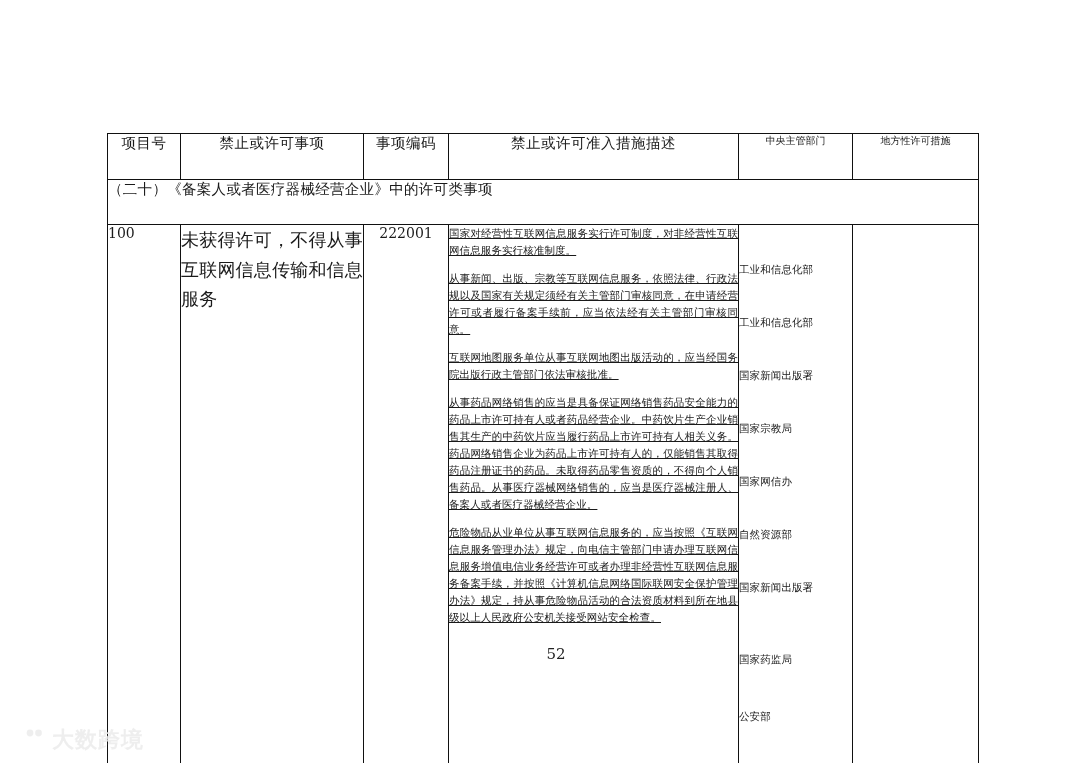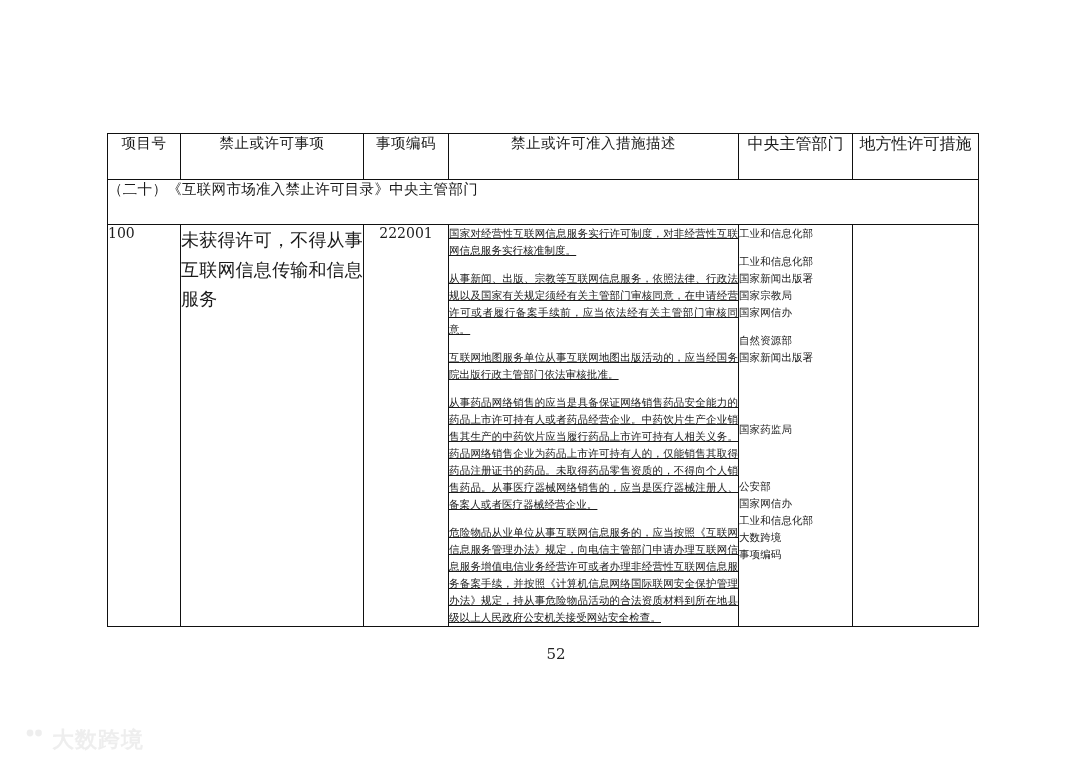--- a/index.html
+++ b/index.html
@@ -50,21 +50,21 @@
 
   thead td {
     height: 45px;
     text-align: center;
     vertical-align: middle;
     font-size: 14.5px;
     font-weight: bold;
     letter-spacing: 0.5px;
     font-family: "DejaVu Serif", "Liberation Serif", serif;
   }
-  thead td.narrow { letter-spacing: 0px; font-size: 16px;}
+  thead td.narrow { letter-spacing: 0px; font-size: 10px;}
 
   td.section-title {
     height: 44px;
     vertical-align: middle;
     font-size: 14.5px;
     padding-left: 10px;
     letter-spacing: 0.3px;
   }
 
   td.cell-no {
@@ -101,21 +101,21 @@
   td.cell-auth {
     padding: 10px 6px 10px 7px;
     font-size: 10.5px;
     line-height: 1.62;
     letter-spacing: 0.1px;
   }
   td.cell-auth .auth-group {
     margin: 0 0 11px 0;
   }
   td.cell-auth .auth-group:last-child { margin-bottom: 0; }
-  td.cell-auth .auth-line { display: block; }
+  td.cell-auth .auth-line { display: block; margin-top: 36px; }
 
   td.cell-local { }
 
   
   #page-number {
     position: absolute;
     left: 0;
     top: 645px;
     width: 1080px;
     text-align: center;
@@ -168,21 +168,21 @@
         <td>项目号</td>
         <td>禁止或许可事项</td>
         <td>事项编码</td>
         <td>禁止或许可准入措施描述</td>
         <td class="narrow">中央主管部门</td>
         <td class="narrow">地方性许可措施</td>
       </tr>
     </thead>
     <tbody>
       <tr>
-        <td class="section-title" colspan="6">（二十）《互联网市场准入禁止许可目录》中央主管部门</td>
+        <td class="section-title" colspan="6">（二十）《备案人或者医疗器械经营企业》中的许可类事项</td>
       </tr>
       <tr>
         <td class="cell-no">100</td>
         <td class="cell-item">未获得许可，不得从事互联网信息传输和信息服务</td>
         <td class="cell-code">222001</td>
         <td class="cell-desc">
           <p>国家对经营性互联网信息服务实行许可制度，对非经营性互联网信息服务实行核准制度。</p>
           <p>从事新闻、出版、宗教等互联网信息服务，依照法律、行政法规以及国家有关规定须经有关主管部门审核同意，在申请经营许可或者履行备案手续前，应当依法经有关主管部门审核同意。</p>
           <p>互联网地图服务单位从事互联网地图出版活动的，应当经国务院出版行政主管部门依法审核批准。</p>
           <p>从事药品网络销售的应当是具备保证网络销售药品安全能力的药品上市许可持有人或者药品经营企业。中药饮片生产企业销售其生产的中药饮片应当履行药品上市许可持有人相关义务。药品网络销售企业为药品上市许可持有人的，仅能销售其取得药品注册证书的药品。未取得药品零售资质的，不得向个人销售药品。从事医疗器械网络销售的，应当是医疗器械注册人、备案人或者医疗器械经营企业。</p>

